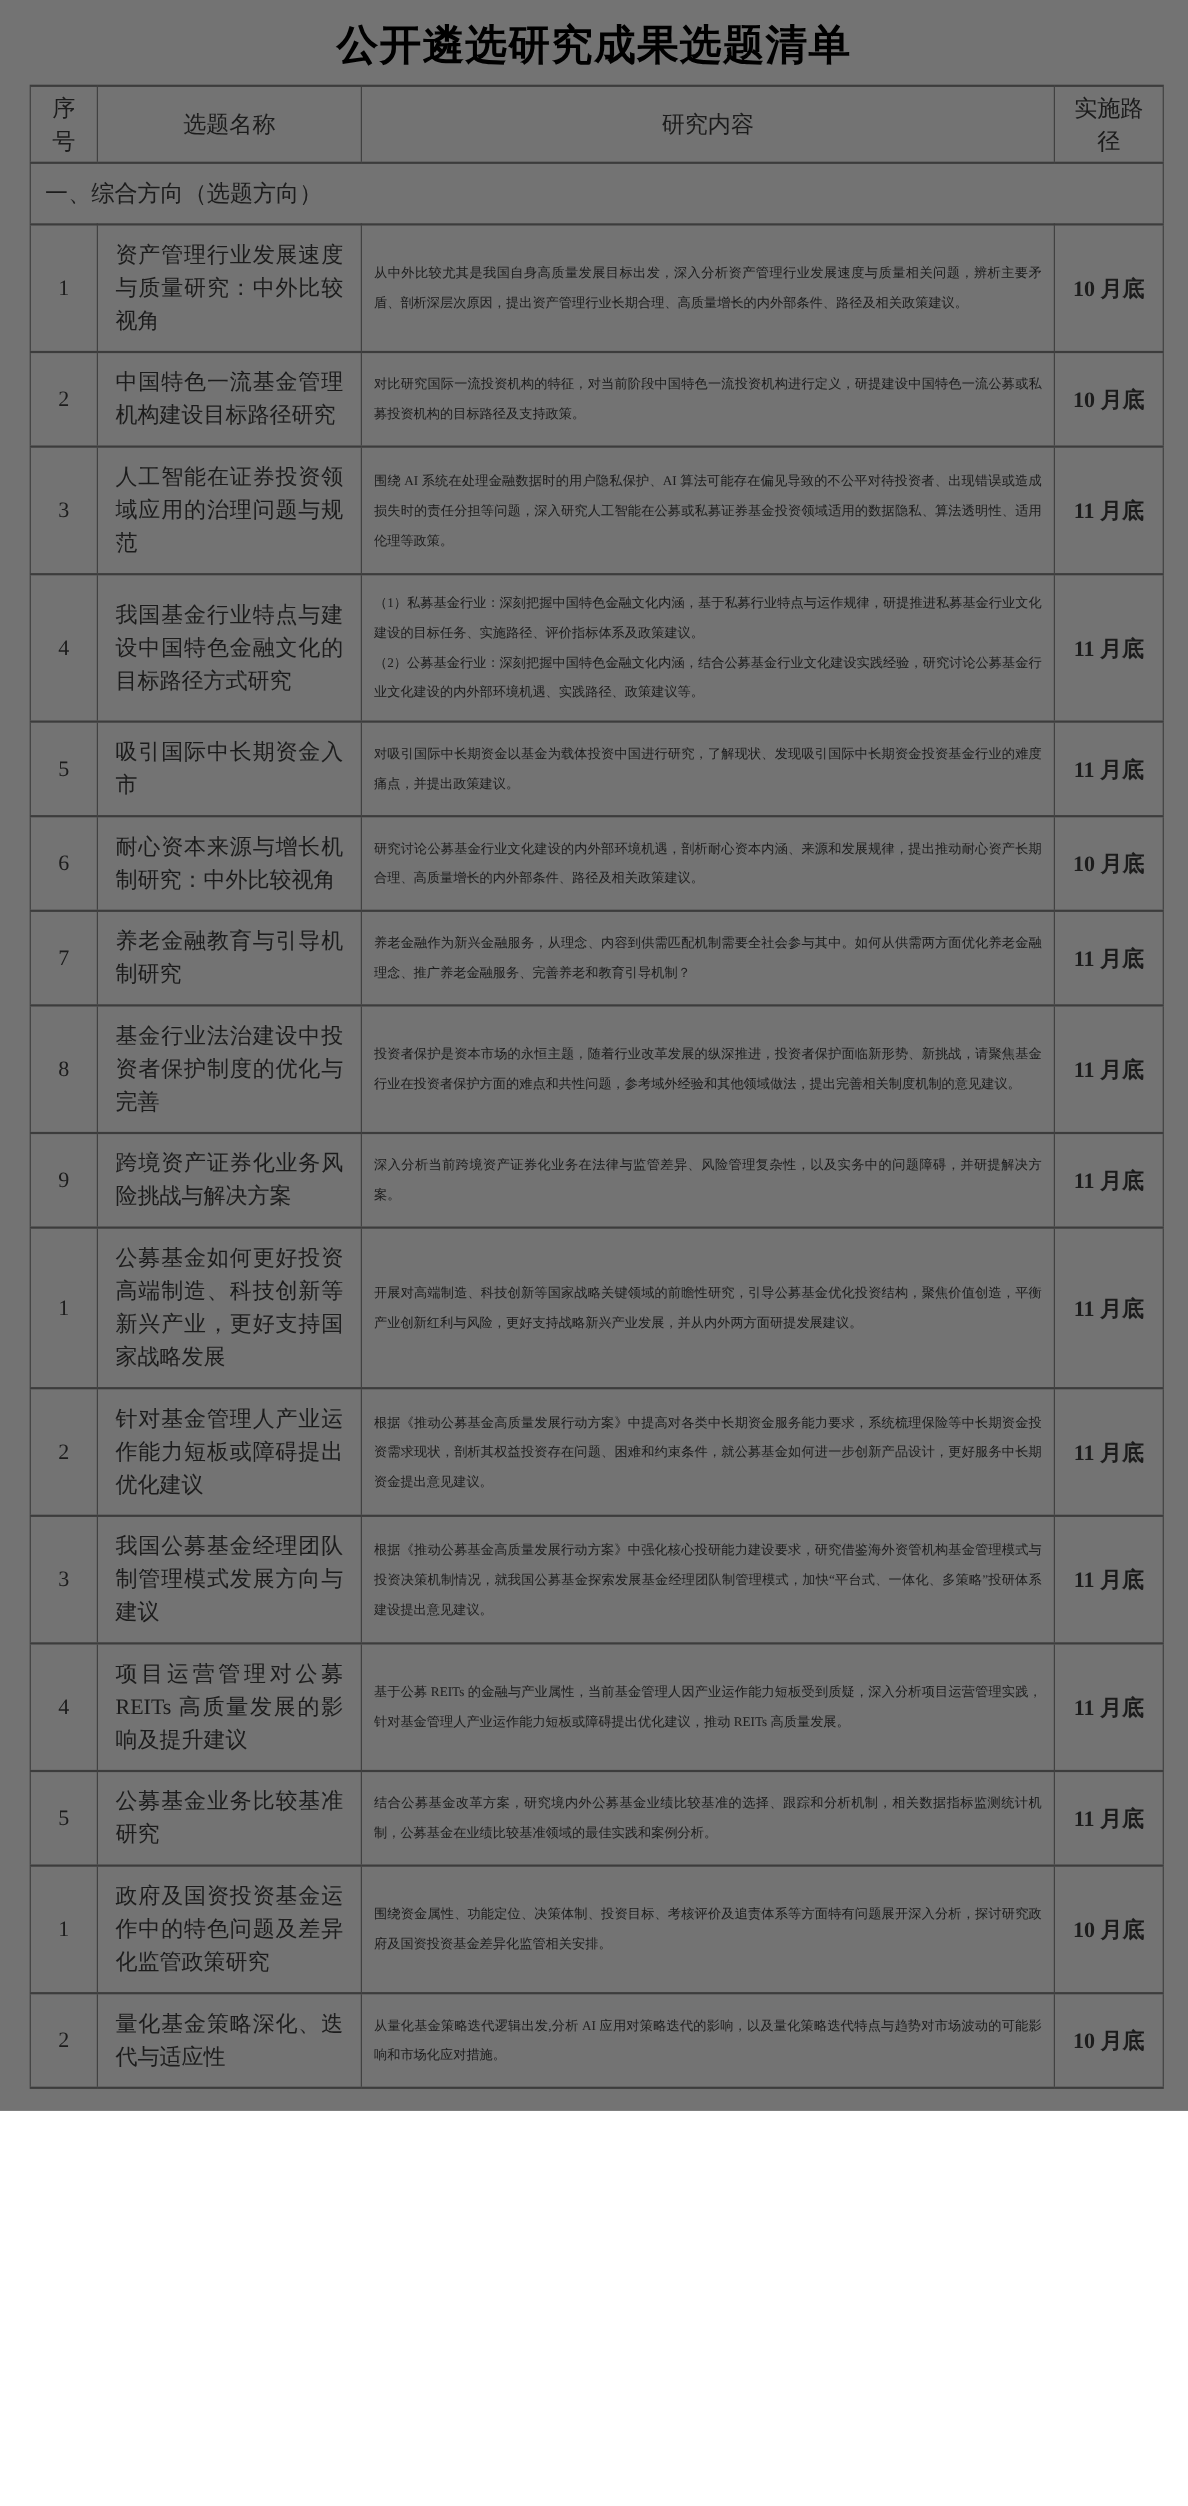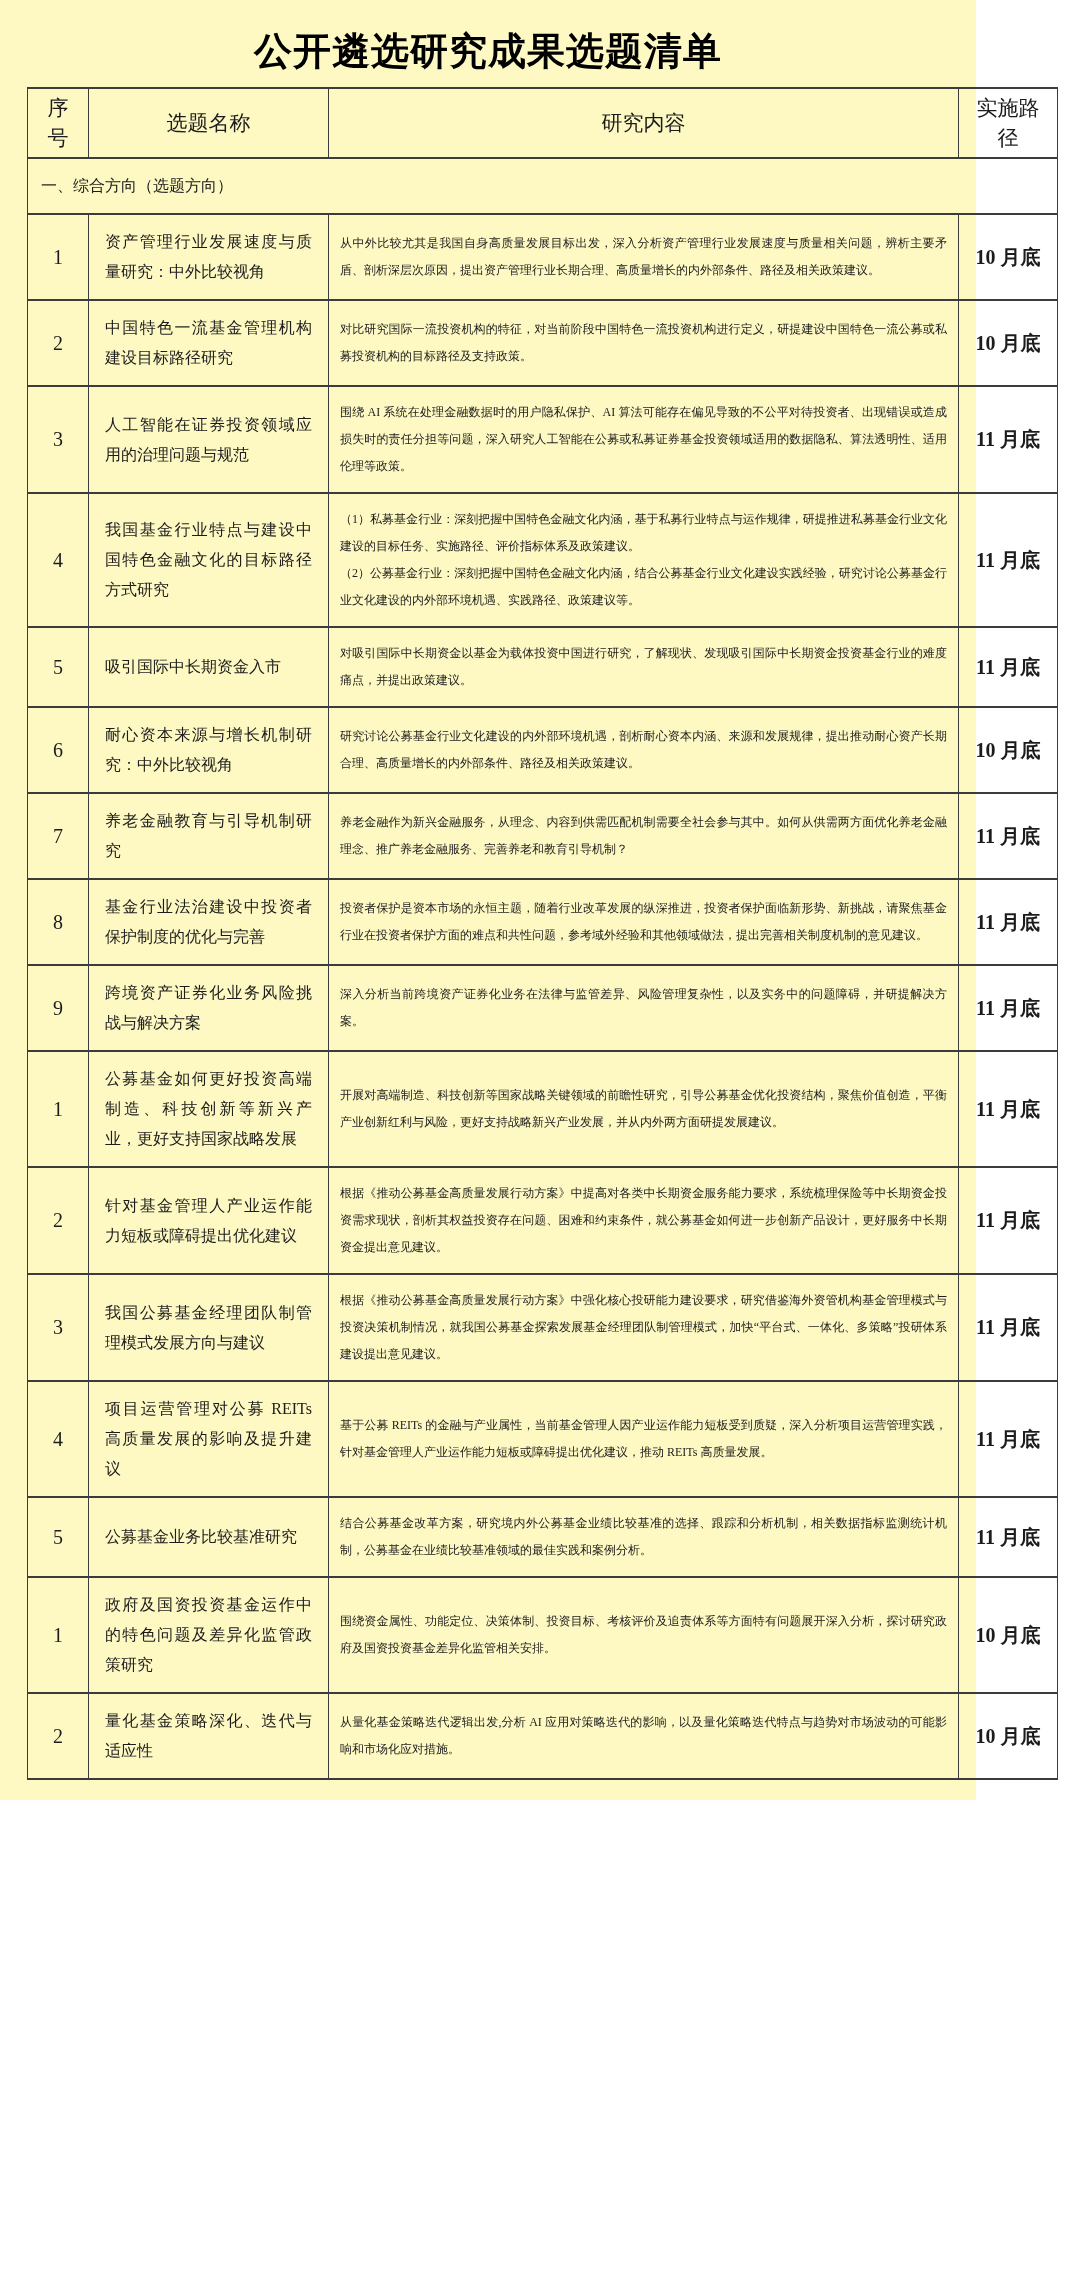--- a/index.html
+++ b/index.html
@@ -3,24 +3,24 @@
 <meta charset="utf-8">
 <style>
   html, body {
     margin: 0;
     padding: 0;
     background: #ffffff;
     color: #1c1c1c;
     font-family: "Liberation Serif", "DejaVu Serif", serif;
   }
   .page {
-    width: 976px;
+    width: 1080px;
     box-sizing: border-box;
-    padding: 18px 0 20px 0;
-    background: #fef9c3;
+    padding: 8px 0 20px 0;
+    background: #737373;
   }
   .title {
     text-align: center;
     font-size: 38px;
     font-weight: bold;
     margin: 8px 0 10px 0;
     letter-spacing: 1px;
     color: #000000;
   }
   table.topics-table {
@@ -40,32 +40,32 @@
   .topics-table th {
     font-weight: normal;
     font-size: 21px;
     text-align: center;
     line-height: 30px;
     padding: 6px 4px;
   }
   th.col-no      { padding: 4px 14px; }
   th.col-deadline{ padding: 4px 12px; }
   td.cell-section {
-    font-size: 16px;
+    font-size: 21px;
     text-align: left;
     padding: 13px 6px 13px 13px;
     line-height: 28px;
   }
   td.cell-no {
     text-align: center;
     font-size: 20px;
     padding: 4px 2px;
   }
   td.cell-name {
-    font-size: 16px;
+    font-size: 20px;
     text-align: justify;
     padding: 12px 16px;
     line-height: 30px;
   }
   td.cell-content {
     font-size: 12px;
     text-align: justify;
     padding: 12px 11px;
     line-height: 27px;
     white-space: pre-line;

